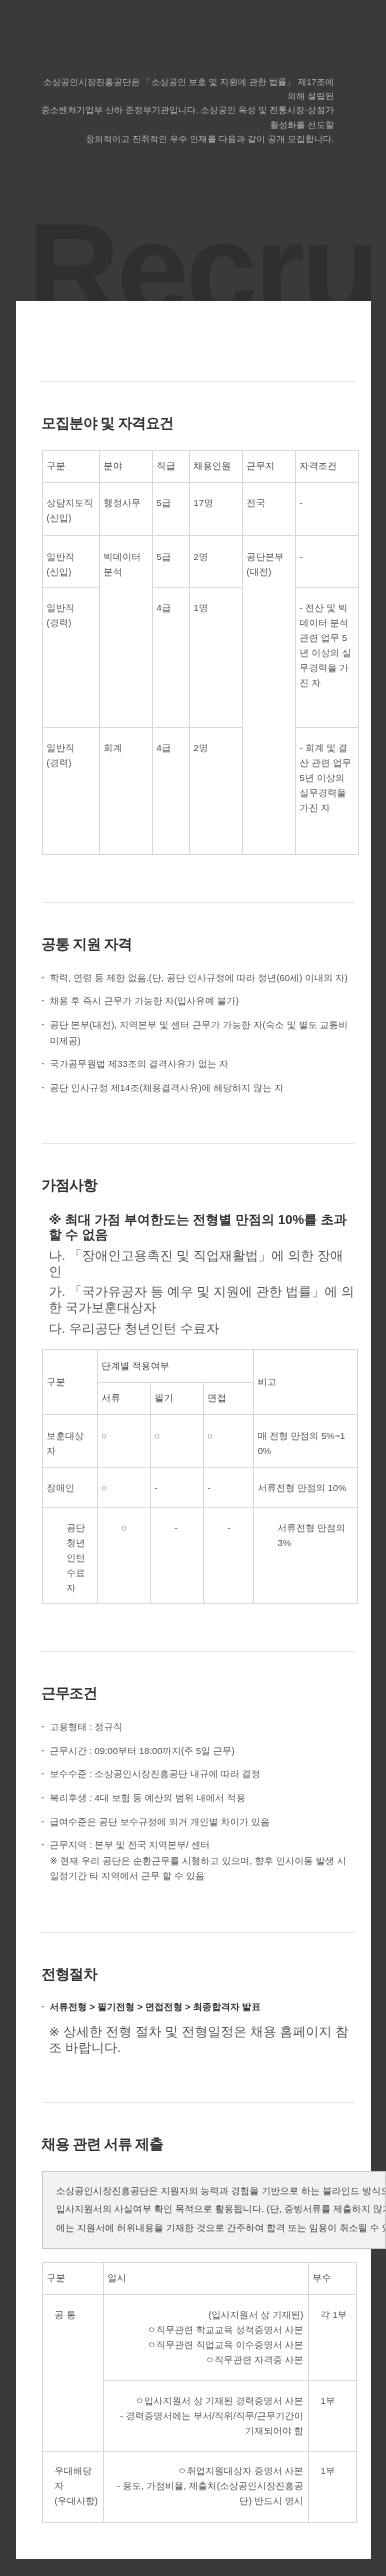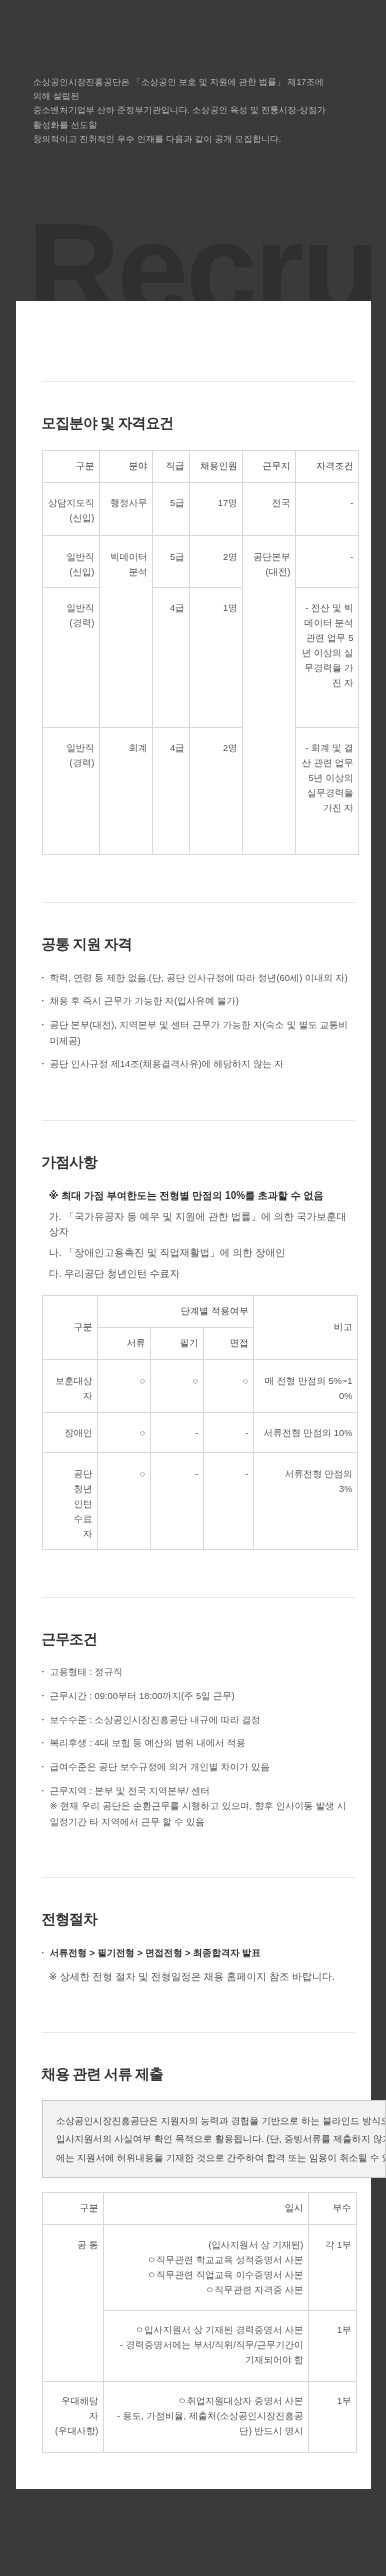--- a/index.html
+++ b/index.html
@@ -40,20 +40,21 @@
     line-height:37px;
     letter-spacing:-0.5px;
   }
   .hero-intro{
     position:relative;z-index:1;
     margin:20.6px 0 0 0;
     width:301px;
     font-size:8.8px;
     line-height:14.4px;
     color:#b3b3b3;
+    text-align:right;
   }
 
   
   .card{
     width:355px;
     margin:0 15.5px;
     background:#ffffff;
     box-sizing:border-box;
     padding:33px 15.5px 36px 26px;
   }
@@ -94,40 +95,40 @@
   }
   .cursor-bar{
     display:inline-block;
     width:1.5px;height:15.5px;
     background:#e5383b;
     vertical-align:-2.1px;
     margin-left:1.5px;
   }
 
   .note-line{
-    font-size:10px;
+    font-size:13px;
     line-height:15.5px;
     color:#555;
     margin:0 0 5.2px 7.2px;
   }
   .note-line.bold{font-weight:700;color:#333;}
 
   
   table.t{
     border-collapse:collapse;
     table-layout:fixed;
     width:314px;
     margin:13.4px 0 0 0;
     border-top:1px solid #4a4a4a;
     font-size:9.3px;
     color:#555;
   }
   table.t th, table.t td{
     border:0.5px solid #d9d9d9;
-    text-align:right;
+    text-align:left;
     line-height:15px;
     padding:7.2px 4.1px;
     word-break:break-all;
   }
   table.t th{
     font-weight:400;
     color:#444;
     vertical-align:middle;
     padding:8.2px 4.1px;
   }
@@ -241,31 +242,34 @@
     <div class="bullet">
         <span>학력, 연령 등 제한 없음.(단, 공단 인사규정에 따라 정년(60세) 이내의 자)</span>
       </div>
     <div class="bullet">
         <span>채용 후 즉시 근무가 가능한 자(입사유예 불가)</span>
       </div>
     <div class="bullet">
         <span>공단 본부(대전), 지역본부 및 센터 근무가 가능한 자(숙소 및 별도 교통비 미제공)</span>
       </div>
     <div class="bullet">
+        <span>국가공무원법 제33조의 결격사유가 없는 자</span>
+      </div>
+    <div class="bullet">
         <span>공단 인사규정 제14조(채용결격사유)에 해당하지 않는 자</span>
       </div>
   </section>
 
   <hr class="divider">
 
   <section>
     <h2 class="sec-heading">가점사항</h2>
     <div class="note-line bold">※ 최대 가점 부여한도는 전형별 만점의 10%를 초과할 수 없음</div>
+    <div class="note-line">나. 「장애인고용촉진 및 직업재활법」에 의한 장애인</div>
     <div class="note-line">가. 「국가유공자 등 예우 및 지원에 관한 법률」에 의한 국가보훈대상자</div>
-    <div class="note-line">나. 「장애인고용촉진 및 직업재활법」에 의한 장애인</div>
     <div class="note-line">다. 우리공단 청년인턴 수료자</div>
     <table class="t t2">
       <colgroup>
         <col style="width:55px">
           <col style="width:53px">
           <col style="width:53px">
         <col style="width:50px">
           <col style="width:104px">
       </colgroup>
       <thead>

